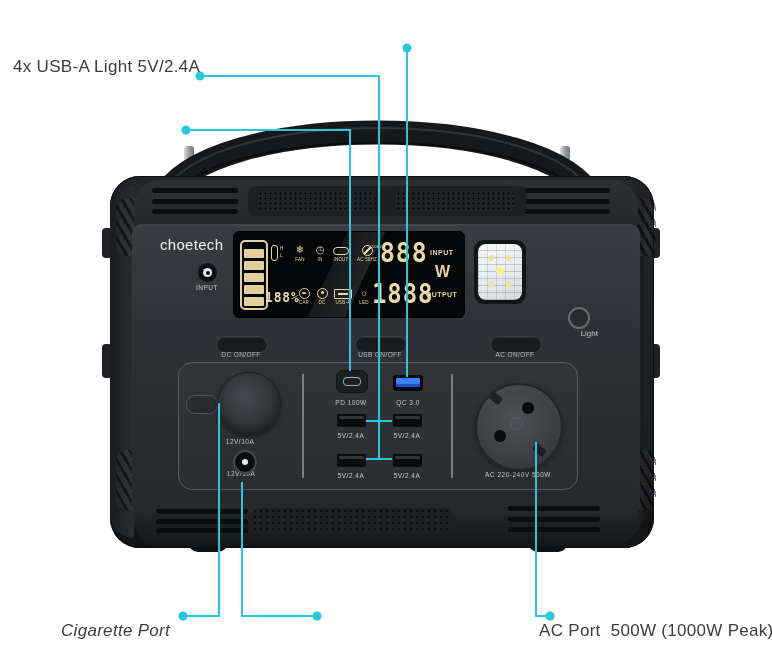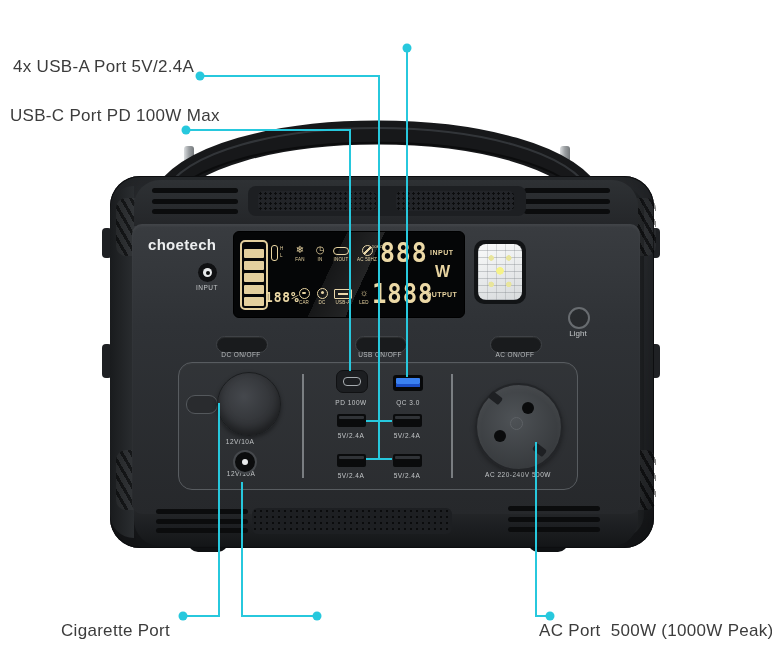--- a/index.html
+++ b/index.html
@@ -92,21 +92,21 @@
   <div class="abs" style="left:248px;top:186px;width:278px;height:30px;background:#1d1f22;border-radius:8px;z-index:4;"></div>
   <div class="abs" style="left:258px;top:191px;width:118px;height:20px;border-radius:5px;z-index:4;background-color:#222428;
               background-image:radial-gradient(circle,#0b0c0d 1.1px,transparent 1.3px);background-size:5px 5px;"></div>
   <div class="abs" style="left:396px;top:191px;width:118px;height:20px;border-radius:5px;z-index:4;background-color:#222428;
               background-image:radial-gradient(circle,#0b0c0d 1.1px,transparent 1.3px);background-size:5px 5px;"></div>
 
   <div class="abs" style="left:132px;top:224px;width:508px;height:290px;border-radius:10px;z-index:4;
               background:linear-gradient(180deg,#393c40 0%,#2f3236 35%,#26282b 100%);
               box-shadow:inset 0 2px 3px rgba(255,255,255,.05);"></div>
 
-  <div class="abs" style="left:148px;top:236px;font-size:15px;font-weight:bold;color:#eceeef;letter-spacing:.3px;z-index:5;">choetech</div>
+  <div class="abs" style="left:160px;top:236px;font-size:15px;font-weight:normal;color:#eceeef;letter-spacing:.3px;z-index:5;">choetech</div>
   <div class="abs" style="left:197px;top:262px;width:19px;height:19px;border-radius:50%;background:#101113;border:1px solid #3a3d41;
               z-index:5;display:flex;align-items:center;justify-content:center;">
     <div style="width:9px;height:9px;border-radius:50%;background:#e8eaeb;display:flex;align-items:center;justify-content:center;">
       <div style="width:4px;height:4px;border-radius:50%;background:#0a0b0c;"></div>
     </div>
   </div>
   <div class="tag" style="left:184px;top:284px;width:46px;">INPUT</div>
 
   <div id="display">
     <div class="abs" style="left:6px;top:8px;width:24px;height:64px;border:2px solid #e3cf9d;border-radius:5px;
@@ -181,21 +181,21 @@
                 radial-gradient(circle at 50% 48%, #f6f388 0 3.5px, transparent 4px),
                 radial-gradient(circle at 30% 25%, #e8e59c 0 2.5px, transparent 3px),
                 radial-gradient(circle at 70% 25%, #e8e59c 0 2.5px, transparent 3px),
                 radial-gradient(circle at 30% 72%, #e8e59c 0 2.5px, transparent 3px),
                 radial-gradient(circle at 70% 72%, #e8e59c 0 2.5px, transparent 3px),
                 repeating-linear-gradient(0deg, rgba(120,125,130,.35) 0 1px, transparent 1px 7px),
                 repeating-linear-gradient(90deg, rgba(120,125,130,.25) 0 1px, transparent 1px 9px),
                 linear-gradient(160deg,#fafbfb,#d7dadc);"></div>
   <div class="abs" style="left:568px;top:307px;width:18px;height:18px;border:2px solid #686c70;border-radius:50%;
               background:rgba(0,0,0,.15);z-index:5;"></div>
-  <div class="abs" style="left:558px;top:329px;width:40px;text-align:center;font-size:8px;color:#c3c6c8;z-index:5;">Light</div>
+  <div class="abs" style="left:558px;top:329px;width:40px;text-align:right;font-size:8px;color:#c3c6c8;z-index:5;">Light</div>
 
   <div class="pill" style="left:216px;top:336px;"></div>
   <div class="pill" style="left:355px;top:336px;"></div>
   <div class="pill" style="left:490px;top:336px;"></div>
   <div class="btn-tag" style="left:201px;top:351px;width:80px;">DC ON/OFF</div>
   <div class="btn-tag" style="left:340px;top:351px;width:80px;">USB ON/OFF</div>
   <div class="btn-tag" style="left:475px;top:351px;width:80px;">AC ON/OFF</div>
 
   <div class="abs" style="left:178px;top:362px;width:398px;height:126px;border-radius:14px;border:1px solid #585c60;
               background:rgba(255,255,255,.02);box-shadow:inset 0 1px 2px rgba(255,255,255,.04);z-index:5;"></div>
@@ -278,18 +278,17 @@
     <g fill="#27c8dd">
       <circle cx="407" cy="48" r="4.5"></circle>
       <circle cx="200" cy="76" r="4.5"></circle>
       <circle cx="186" cy="130" r="4.5"></circle>
       <circle cx="183" cy="616" r="4.5"></circle>
       <circle cx="317" cy="616" r="4.5"></circle>
       <circle cx="550" cy="616" r="4.5"></circle>
     </g>
   </svg>
 
-  <div class="callout-label" style="left:13px;top:57px;">4x USB-A Port 5V/2.4A</div>
-  <div class="callout-label" style="left:10px;top:106px;">USB-C Port PD 100W Max</div>
-  <div class="callout-label" style="left:61px;top:621px;">Cigarette Port</div>
+  <div class="callout-label" style="left:13px;top:57px;">4x USB-A Light 5V/2.4A</div>
+  <div class="callout-label" style="left:61px;top:621px;font-style:italic;">Cigarette Port</div>
   <div class="callout-label" style="left:539px;top:621px;">AC Port  500W (1000W Peak)</div>
 
 </div>
 
 </body></html>

